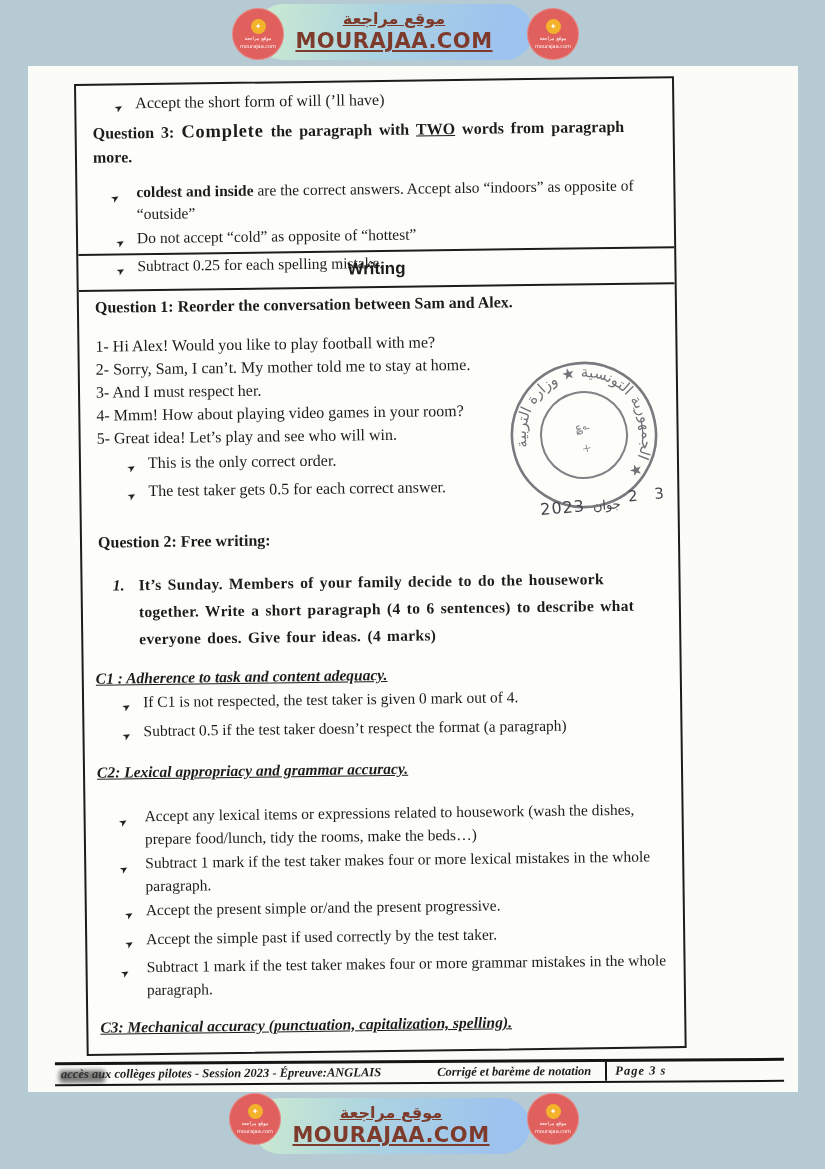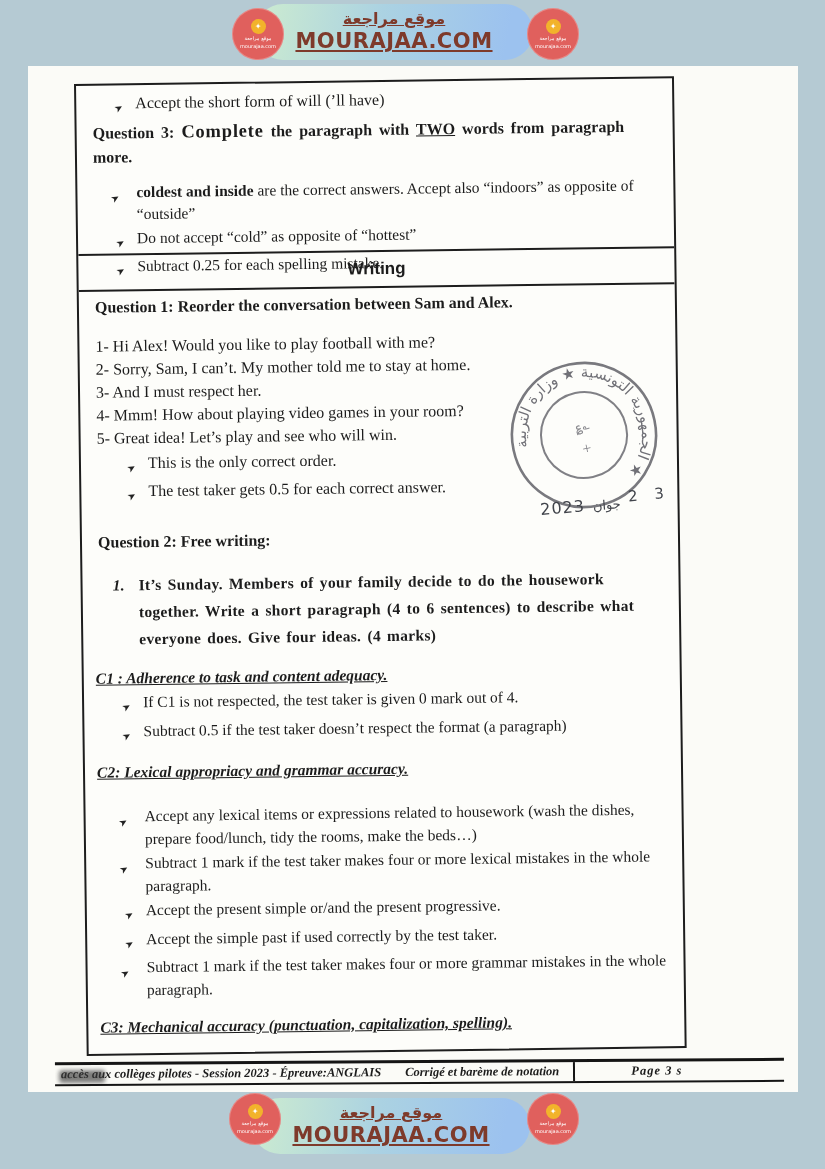--- a/index.html
+++ b/index.html
@@ -75,23 +75,23 @@
   
   .pagefoot{
     position:absolute;left:55px;top:1060px;width:729px;height:24px;
     border-top:3px solid #151515;border-bottom:2px solid #151515;
     transform:rotate(-0.35deg);box-sizing:border-box;
     display:flex;align-items:center;font-size:12.5px;font-weight:bold;font-style:italic;
     padding:0 4px;white-space:nowrap;overflow:hidden;background:#fbfbf7;
   }
   .pagefoot .fl{position:relative;padding-left:2px;}
   .pagefoot .smudge{position:absolute;left:0;top:3px;width:46px;height:13px;background:#3a3a3a;filter:blur(2px);opacity:.65;border-radius:3px;}
-  .pagefoot .fc{margin-left:24px;}
+  .pagefoot .fc{margin-left:56px;}
   .pagefoot .sep{border-left:2px solid #151515;align-self:stretch;margin:0 8px 0 14px;}
-  .pagefoot .fp{letter-spacing:1px;margin-left:48px;}
+  .pagefoot .fp{letter-spacing:1px;}
 </style>
 </head>
 <body>
 
 <div class="pill" style="left:255px;top:4px;">
   <div class="ar">موقع مراجعة</div>
   <div class="site">MOURAJAA.COM</div>
 </div>
 <div class="badge" style="left:232px;top:8px;">
   <div class="yc">✦</div>

